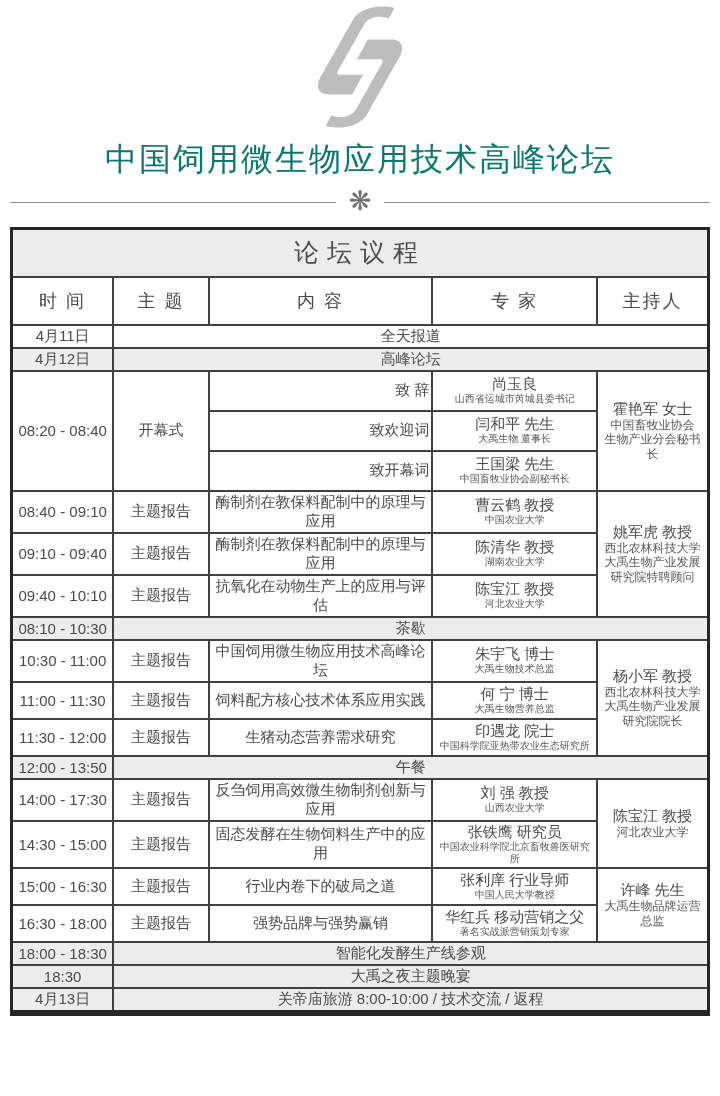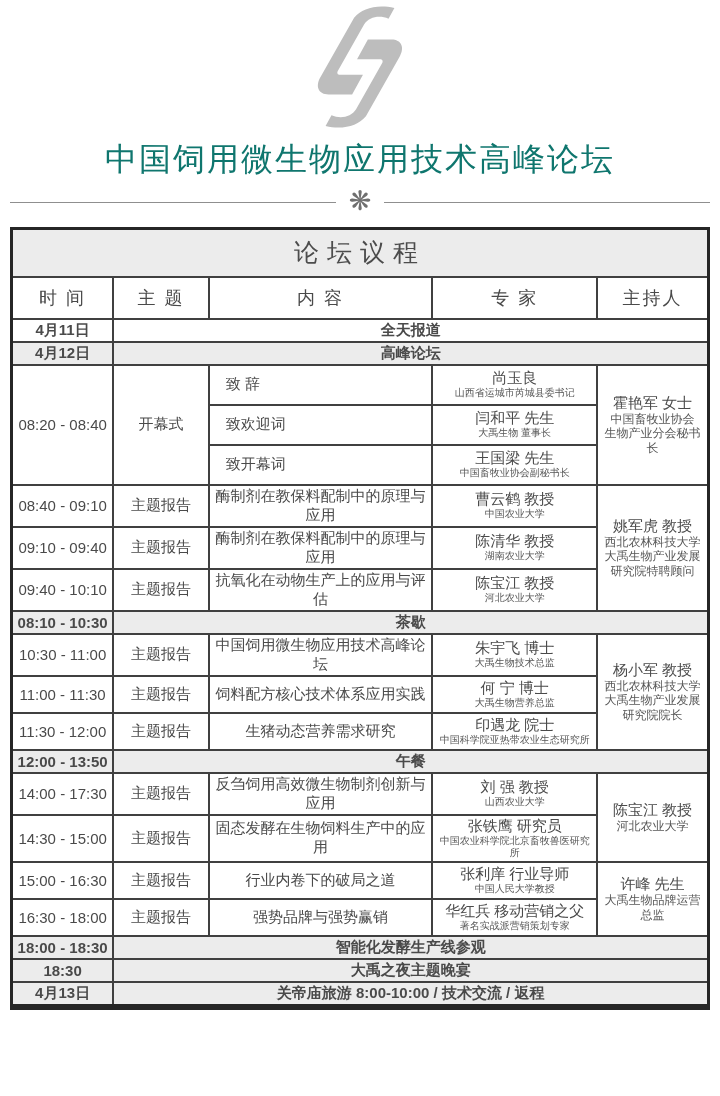--- a/index.html
+++ b/index.html
@@ -24,28 +24,28 @@
   table.agenda{
     width:700px;margin:11px auto 0 auto;border-collapse:collapse;table-layout:fixed;
     border:3px solid #262626;border-bottom-width:6px;
   }
   table.agenda td{
     border:2px solid #404040;text-align:center;vertical-align:middle;
     padding:1px 2px;font-size:15px;color:#4a4a4a;overflow:hidden;
   }
   tr.r-title{height:48px;}
   tr.r-title td{font-size:25px;letter-spacing:8px;background:#ececec;color:#4c4c4c;font-weight:500;}
-  tr.r-head{height:42px;}
+  tr.r-head{height:48px;}
   tr.r-head td{font-size:18px;letter-spacing:2px;font-weight:500;}
-  tr.r-band{height:22px;font-weight:bold;}
+  tr.r-band{height:22px;}
   tr.r-open{height:40px;}
   tr.r-topic{height:37px;}
   tr.shade td{background:#ececec;}
   td.content{text-align:left;padding-left:13px;padding-right:3px;}
-  td.content.center{text-align:left;padding-left:16px;}
+  td.content.center{text-align:right;padding-left:16px;}
   td .name{font-size:15px;line-height:17px;}
   td .sub{
     font-size:10px;line-height:12.5px;color:#575757;
     white-space:pre-line;margin-top:1px;letter-spacing:0;
   }
   td.host .name{margin-bottom:1px;text-align:center;}
   td.host .sub{font-size:12px;line-height:14.5px;}
 </style>
 </head>
 <body>

